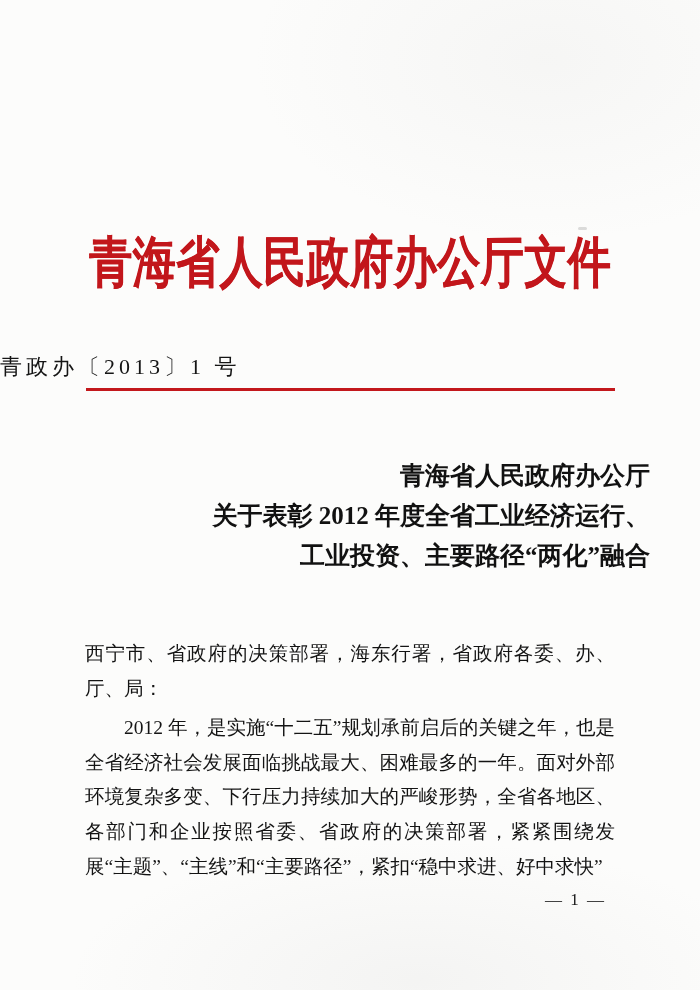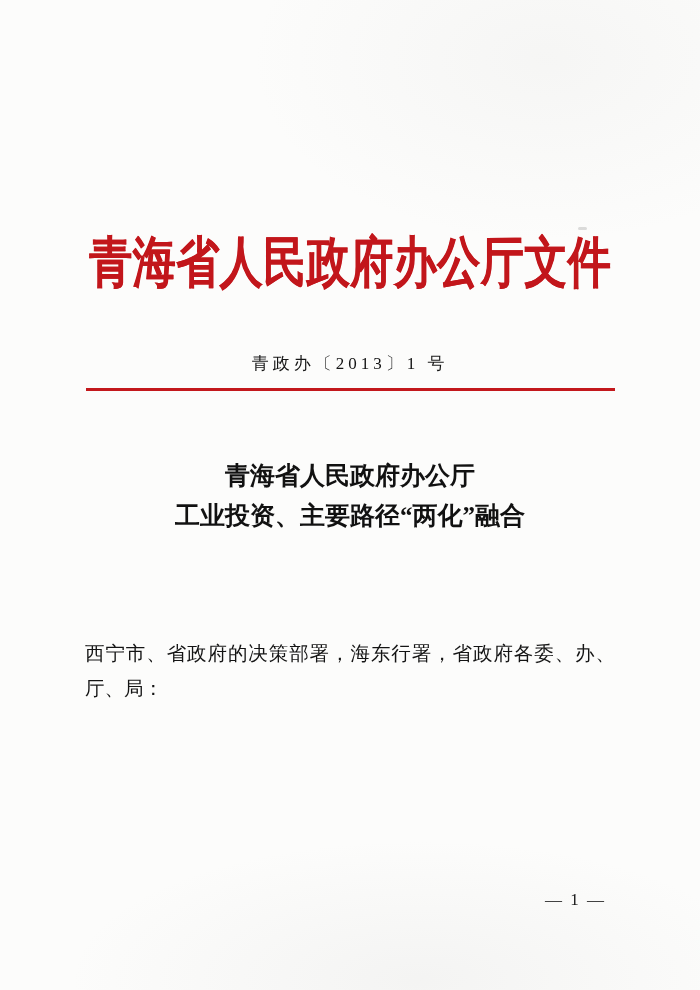--- a/index.html
+++ b/index.html
@@ -37,22 +37,22 @@
     white-space: nowrap;
     text-shadow: 0.4px 0 0 #c2161b;
   }
 
   
   .doc-number {
     position: absolute;
     top: 352px;
     left: 0;
     width: 100%;
-    text-align: center;
-    font-size: 17px;
+    text-align: left;
+    font-size: 22px;
     letter-spacing: 4px;
     color: #151515;
   }
 
   
   .red-line {
     position: absolute;
     top: 388px;
     left: 86px;
     width: 529px;
@@ -65,21 +65,21 @@
     position: absolute;
     top: 456px;
     left: 50px;
     width: 600px;
     text-align: center;
     font-weight: bold;
     font-size: 25px;
     line-height: 40px;
     color: #111;
   }
-  .doc-title .t-line { white-space: nowrap; }
+  .doc-title .t-line { white-space: nowrap; text-align: right; }
   .doc-title .t-spread { letter-spacing: 7px; }
 
   
   .doc-body {
     position: absolute;
     top: 637px;
     left: 85px;
     width: 530px;
     font-size: 19.5px;
     line-height: 34.6px;
@@ -119,22 +119,24 @@
   <div class="scan-speck"></div>
 
   <div class="letterhead">青海省人民政府办公厅文件</div>
 
   <div class="doc-number">青政办〔2013〕1 号</div>
 
   <div class="red-line"></div>
 
   <div class="doc-title">
     <div class="t-line">青海省人民政府办公厅</div>
+    <div class="t-line">关于表彰 2012 年度全省工业经济运行、</div>
     <div class="t-line">工业投资、主要路径“两化”融合</div>
   </div>
 
   <div class="doc-body">
     <p>西宁市、省政府的决策部署，海东行署，省政府各委、办、厅、局：</p>
+    <p class="para">2012 年，是实施“十二五”规划承前启后的关键之年，也是全省经济社会发展面临挑战最大、困难最多的一年。面对外部环境复杂多变、下行压力持续加大的严峻形势，全省各地区、各部门和企业按照省委、省政府的决策部署，紧紧围绕发展“主题”、“主线”和“主要路径”，紧扣“稳中求进、好中求快”</p>
   </div>
 
   <div class="page-number">— 1 —</div>
 
 </div>
 
 </body></html>

